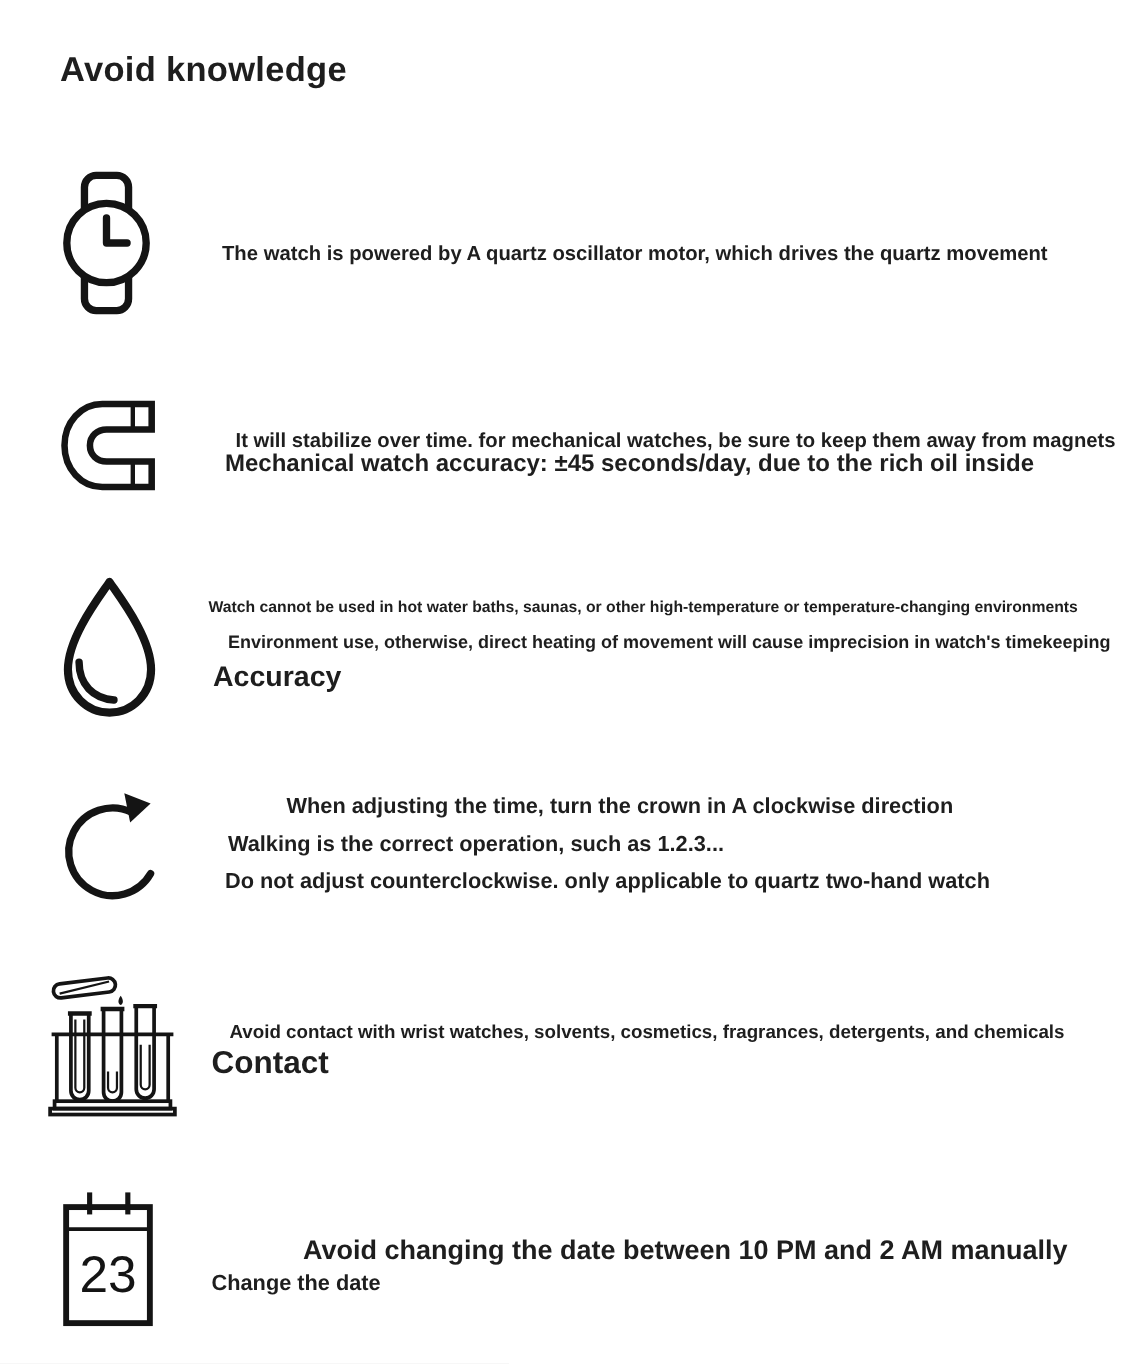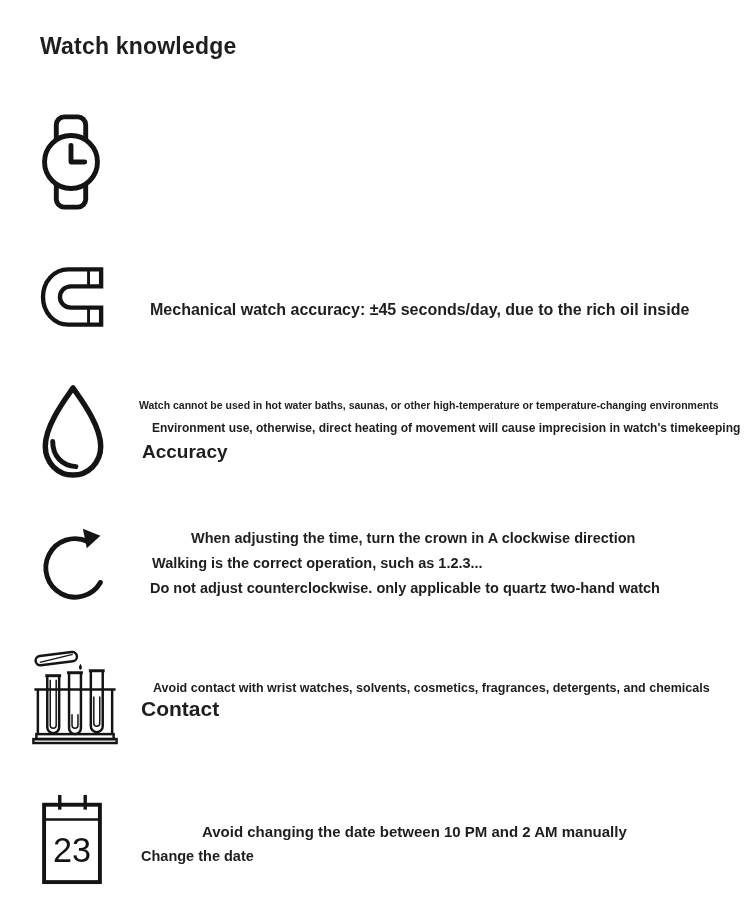--- a/index.html
+++ b/index.html
@@ -35,38 +35,40 @@
     position:absolute;
     font-weight:700;
     white-space:nowrap;
   }
 </style>
 </head>
 <body>
 
 <div class="canvas">
 
-  <div class="page-title">Watch knowledge</div>
+  <div class="page-title">Avoid knowledge</div>
 
   <div class="icon-box" style="left:40px;top:113px;width:62px;height:98px;">
     <svg viewBox="0 0 62 100" fill="none">
       <rect x="16" y="4" width="30" height="92" rx="8" stroke="currentColor" stroke-width="5"></rect>
       <circle cx="31" cy="50" r="27" fill="var(--bg-color)" stroke="currentColor" stroke-width="5"></circle>
       <path d="M31 33 L31 50 L45 50" stroke="currentColor" stroke-width="5" stroke-linecap="round" stroke-linejoin="round"></path>
     </svg>
   </div>
+  <div class="line" style="left:148px;top:161px;font-size:13.5px;">The watch is powered by A quartz oscillator motor, which drives the quartz movement</div>
 
   <div class="icon-box" style="left:38px;top:266px;width:72px;height:62px;">
     <svg viewBox="0 0 72 64" fill="none">
       <path d="M64 3.5 H30 C15.5 3.5 4 16 4 32 C4 48 15.5 60.5 30 60.5 H64 V43 H33 C26.5 43 21.5 38.5 21.5 32 C21.5 25.5 26.5 21 33 21 H64 Z" stroke="currentColor" stroke-width="4.5"></path>
       <line x1="51" y1="3.5" x2="51" y2="21" stroke="currentColor" stroke-width="3"></line>
       <line x1="51" y1="43" x2="51" y2="60.5" stroke="currentColor" stroke-width="3"></line>
     </svg>
   </div>
   <div class="line" style="left:150px;top:259px;font-size:16px;margin-top:42px;">Mechanical watch accuracy: ±45 seconds/day, due to the rich oil inside</div>
+  <div class="line" style="left:157px;top:286px;font-size:13.5px;">It will stabilize over time. for mechanical watches, be sure to keep them away from magnets</div>
 
   <div class="icon-box" style="left:36px;top:384px;width:74px;height:97px;">
     <svg viewBox="0 0 74 98" fill="none">
       <path d="M37 4 C31 13 9 41 9 63 C9 79.5 21.5 92 37 92 C52.5 92 65 79.5 65 63 C65 41 43 13 37 4 Z" stroke="currentColor" stroke-width="5.5" stroke-linejoin="round"></path>
       <path d="M16.5 58 C16.5 73 26 82.5 40 83.5" stroke="currentColor" stroke-width="5" stroke-linecap="round"></path>
     </svg>
   </div>
   <div class="line" style="left:152px;top:421px;font-size:12px;">Environment use, otherwise, direct heating of movement will cause imprecision in watch's timekeeping</div>
   <div class="line" style="left:139px;top:399px;font-size:10.5px;">Watch cannot be used in hot water baths, saunas, or other high-temperature or temperature-changing environments</div>
   <div class="line" style="left:142px;top:441px;font-size:19px;">Accuracy</div>
@@ -109,16 +111,16 @@
 
   <div class="icon-box" style="left:40px;top:792px;width:64px;height:94px;">
     <svg viewBox="0 0 65 96" fill="none">
       <rect x="4" y="13" width="57" height="79" fill="var(--bg-color)" stroke="currentColor" stroke-width="4"></rect>
       <line x1="4" y1="28" x2="61" y2="28" stroke="currentColor" stroke-width="2.5"></line>
       <line x1="20" y1="3" x2="20" y2="18" stroke="currentColor" stroke-width="3.5"></line>
       <line x1="46" y1="3" x2="46" y2="18" stroke="currentColor" stroke-width="3.5"></line>
       <text x="32.5" y="71" text-anchor="middle" font-size="35" font-weight="400" font-family="'Liberation Sans', sans-serif" fill="currentColor">23</text>
     </svg>
   </div>
-  <div class="line" style="left:202px;top:823px;font-size:15px;">Avoid changing the date between 10 PM and 2 AM manually</div>
+  <div class="line" style="left:202px;top:823px;font-size:18px;">Avoid changing the date between 10 PM and 2 AM manually</div>
   <div class="line" style="left:141px;top:848px;font-size:14.5px;text-align:center;">Change the date</div>
 
 </div>
 
 </body></html>

